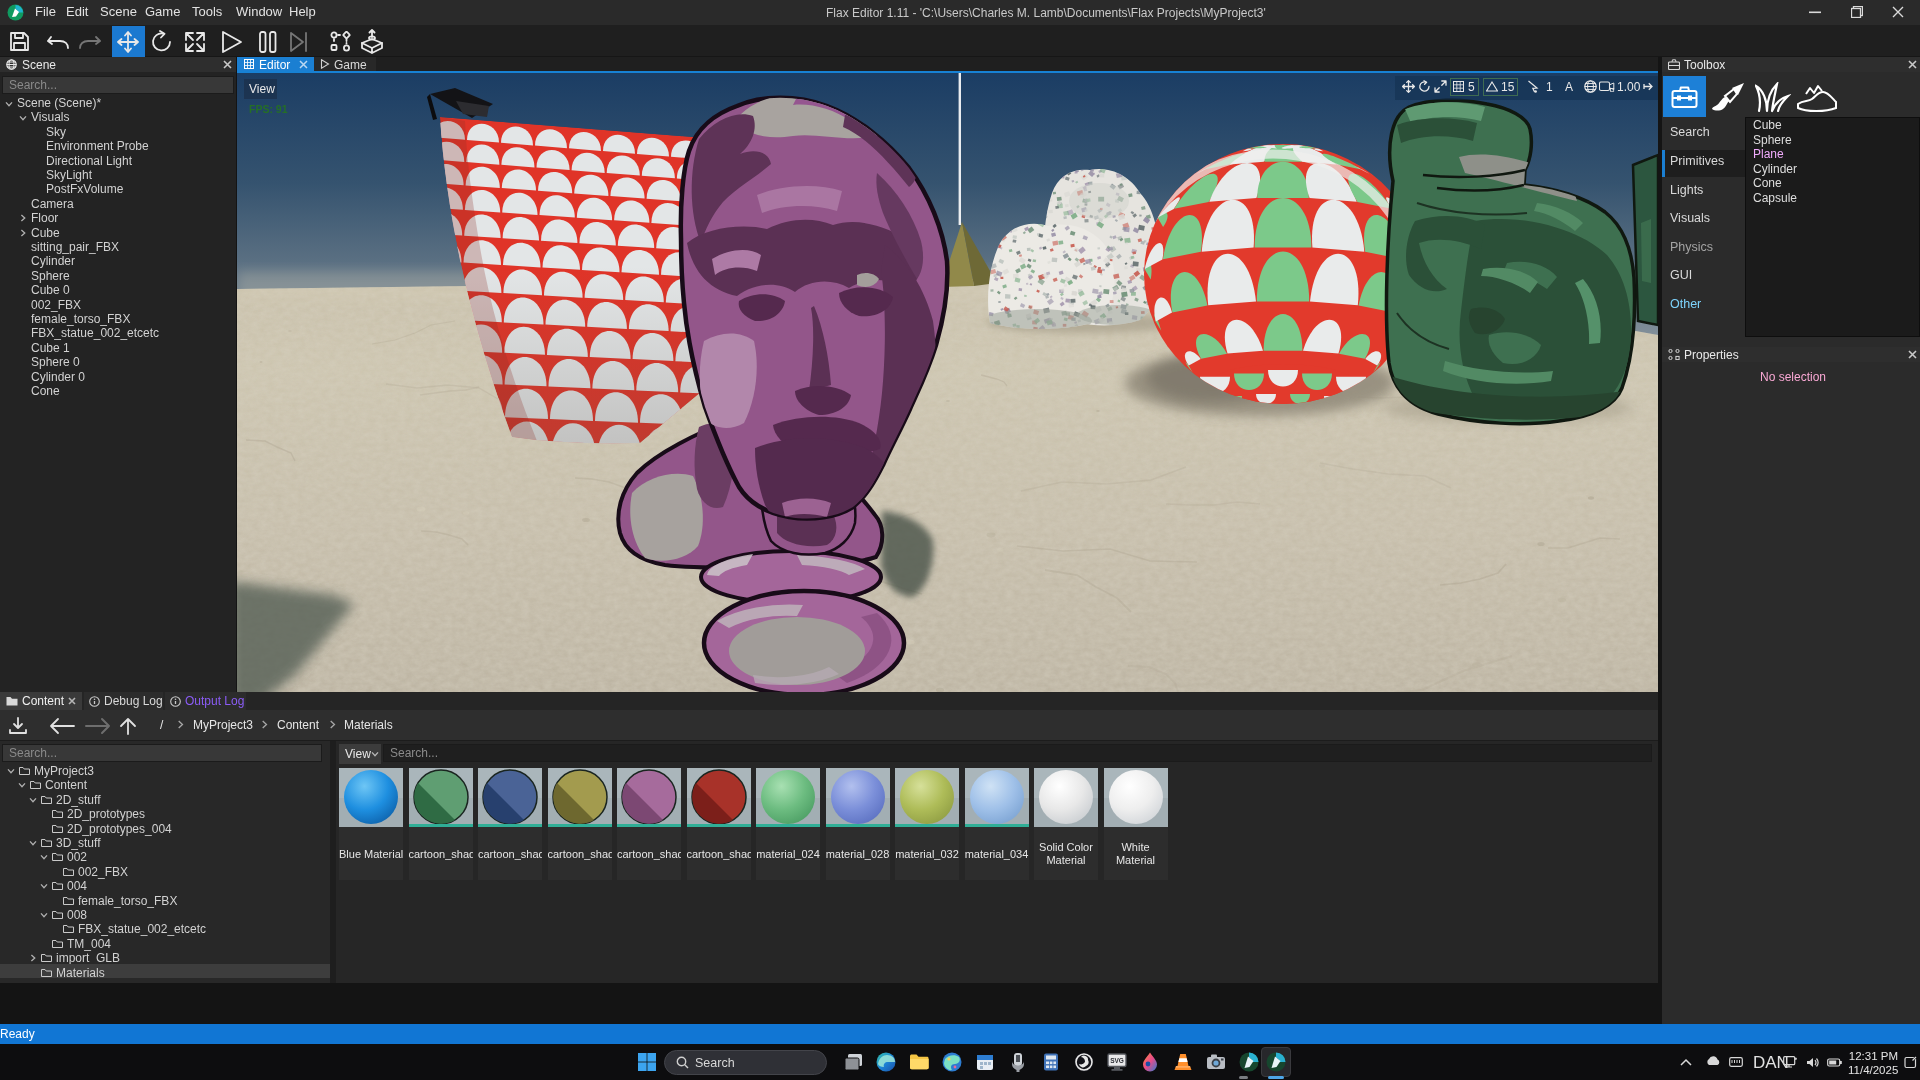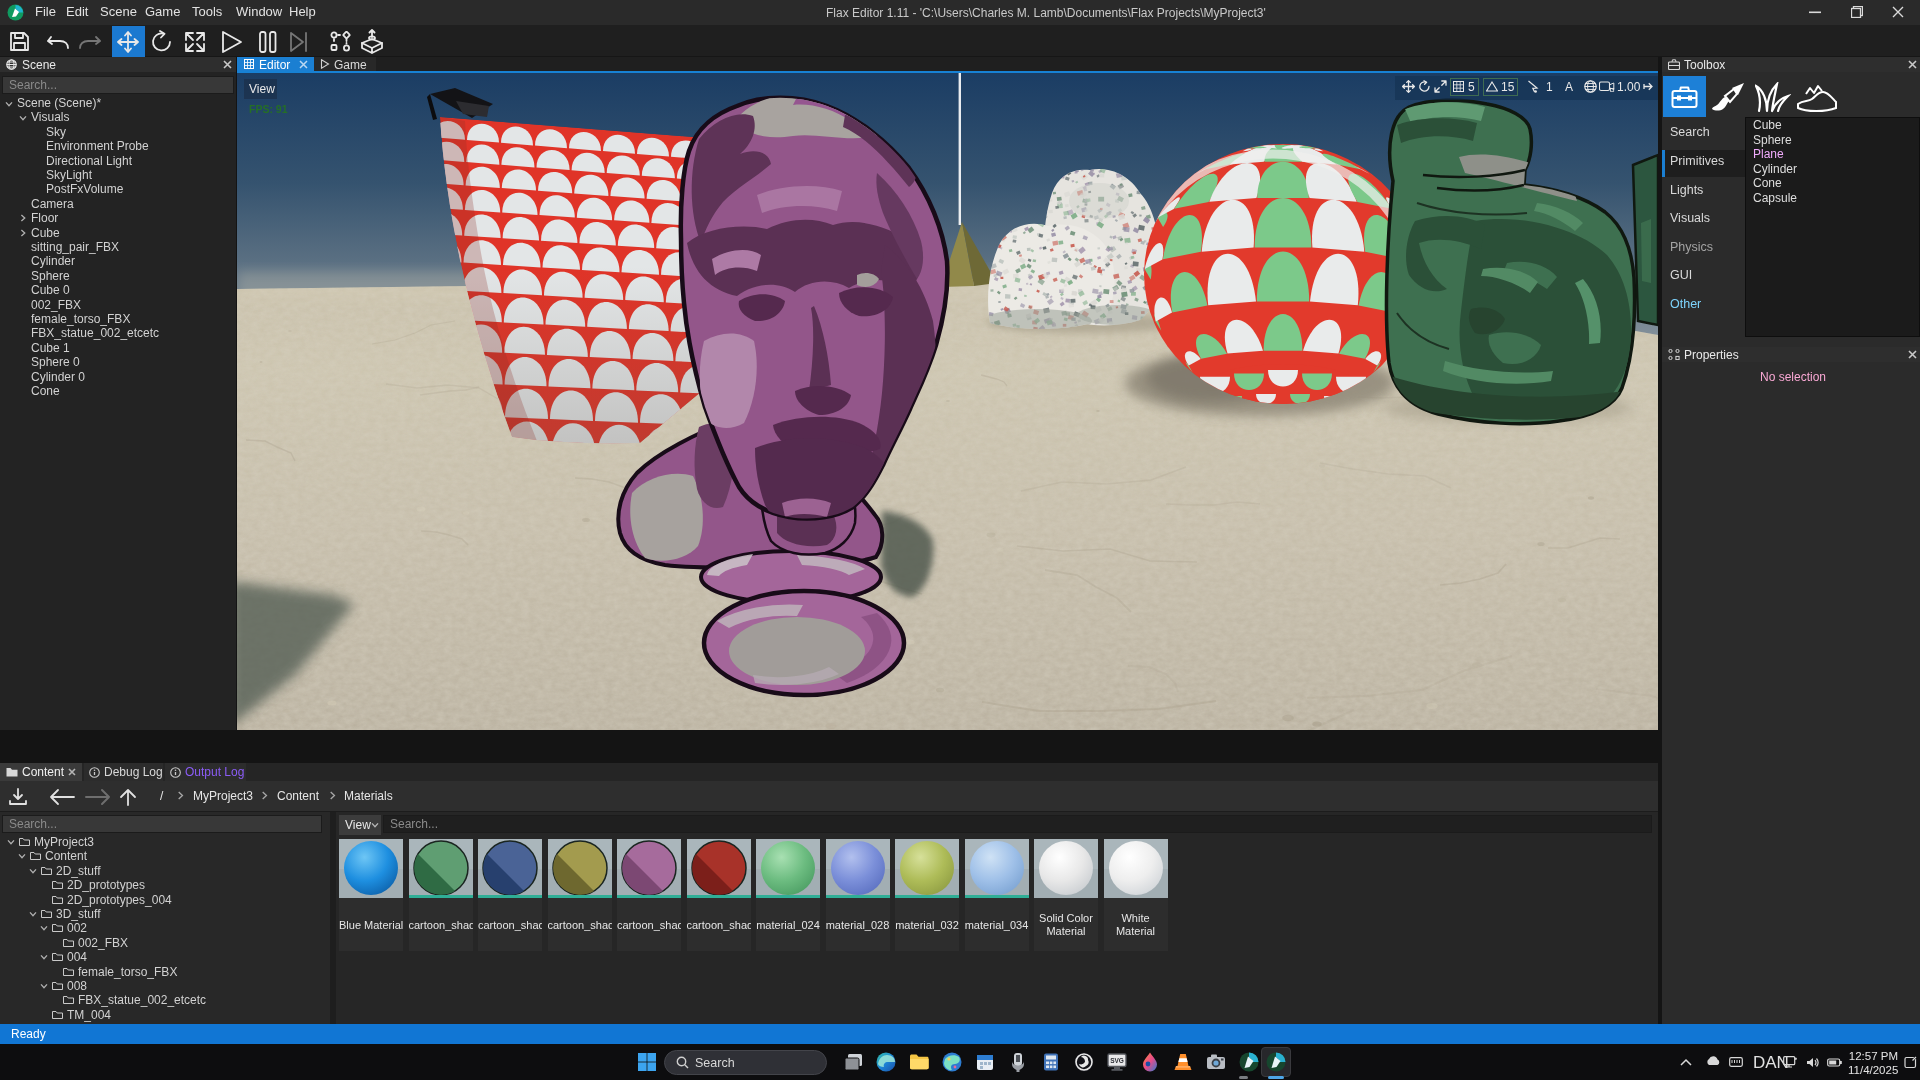--- a/index.html
+++ b/index.html
@@ -18,21 +18,21 @@
  font-size:12px;line-height:16px;padding-left:6px}
 .row{position:absolute;white-space:nowrap;font-size:12px;color:#d2d2d2;line-height:14px}
 
 #lpanel{left:0;top:57px;width:236px;height:673px;background:#232323}
 
 #vptabs{left:237px;top:57px;width:1421px;height:14px;background:#1f1f1f}
 #vpblue{left:237px;top:71px;width:1421px;height:2px;background:#1781d4}
 
 #rpanel{left:1662px;top:57px;width:258px;height:967px;background:#2b2b2b}
 
-#bpanel{left:0;top:763px;width:1658px;height:291px;background:#262626}
+#bpanel{left:0;top:692px;width:1658px;height:291px;background:#262626}
 
 #statusbar{left:0;top:1024px;width:1920px;height:20px;background:#1176d4;color:#fff;font-size:12px;line-height:20px}
 
 #taskbar{left:0;top:1044px;width:1920px;height:36px;background:#0d0d0f}
 .tile{position:absolute;width:64px;height:112px;background:#2d2d2d}
 .tile .thumb{position:absolute;left:0;top:0;width:64px;height:59px}
 .tile .lbl{position:absolute;left:0;top:59px;width:64px;height:53px;color:#e6e6e6;font-size:11px;
  text-align:center;line-height:13px;padding-top:21px;white-space:nowrap;overflow:hidden}
 .tile .lbl.two{padding-top:14px;white-space:normal}
 
@@ -1395,21 +1395,21 @@
             <stop offset="1" stop-color="#d0d4d8"></stop>
           </radialGradient>
         </defs>
         <rect width="64" height="59" fill="#a2aeb3"></rect>
         <rect width="64" height="30" fill="#aab6bb"></rect>
         <circle cx="32" cy="29" r="27" fill="url(#g11)"></circle>
       </svg>
 <div class="lbl two">White<br>Material</div>
 </div>
 </div>
-<div id="statusbar" class="a"><span style="margin-left:11px">Ready</span></div>
+<div id="statusbar" class="a"><span style="margin-left:0">Ready</span></div>
 <div id="taskbar" class="a"></div>
 <svg class="a" style="left:637px;top:1052px" width="20" height="20" viewBox="0 0 20 20">
     <rect x="1" y="1" width="8.6" height="8.6" fill="#3ca4ef"></rect>
     <rect x="10.4" y="1" width="8.6" height="8.6" fill="#3ca4ef"></rect>
     <rect x="1" y="10.4" width="8.6" height="8.6" fill="#3ca4ef"></rect>
     <rect x="10.4" y="10.4" width="8.6" height="8.6" fill="#3ca4ef"></rect>
   </svg>
 <div class="a" style="left:664px;top:1050px;width:163px;height:25px;background:#2f3036;border:1px solid #43444a;border-radius:13px"></div>
 <svg class="a" style="left:676px;top:1056px" width="13" height="13" viewBox="0 0 13 13">
     <circle cx="5.5" cy="5.5" r="4.2" fill="none" stroke="#d0d0d0" stroke-width="1.4"></circle>
@@ -1531,18 +1531,18 @@
   </svg>
 <svg class="a" style="left:1806px;top:1057px" width="14" height="11" viewBox="0 0 14 11">
     <path d="M1,4 L3.5,4 L7,1 L7,10 L3.5,7 L1,7 Z" fill="#d8d8d8"></path>
     <path d="M9,3 A4,4 0 0 1 9,8 M10.5,1.5 A6.3,6.3 0 0 1 10.5,9.5" fill="none" stroke="#d8d8d8" stroke-width="1.2"></path>
   </svg>
 <svg class="a" style="left:1827px;top:1057px" width="16" height="11" viewBox="0 0 16 11">
     <rect x="0.7" y="2" width="12" height="7" rx="1.5" fill="none" stroke="#d8d8d8" stroke-width="1.2"></rect>
     <rect x="13" y="4" width="1.8" height="3" fill="#d8d8d8"></rect>
     <rect x="2.2" y="3.5" width="7" height="4" fill="#d8d8d8"></rect>
   </svg>
-<div class="a txt" style="left:1848px;top:1049px;width:50px;text-align:right;color:#e4e4e4;font-size:11.5px">12:57 PM</div>
+<div class="a txt" style="left:1848px;top:1049px;width:50px;text-align:right;color:#e4e4e4;font-size:11.5px">12:31 PM</div>
 <div class="a txt" style="left:1848px;top:1063px;width:50px;text-align:right;color:#e4e4e4;font-size:11.5px">11/4/2025</div>
 <svg class="a" style="left:1904px;top:1056px" width="13" height="13" viewBox="0 0 13 13">
     <rect x="1" y="1.5" width="10.5" height="10" rx="1.5" fill="none" stroke="#d8d8d8" stroke-width="1.2"></rect>
     <path d="M11.5,1.5 L8,5" stroke="#0d0d0f" stroke-width="2.4"></path>
     <path d="M12,1 L8.5,4.5" stroke="#d8d8d8" stroke-width="1.2"></path>
   </svg>
 </body></html>

